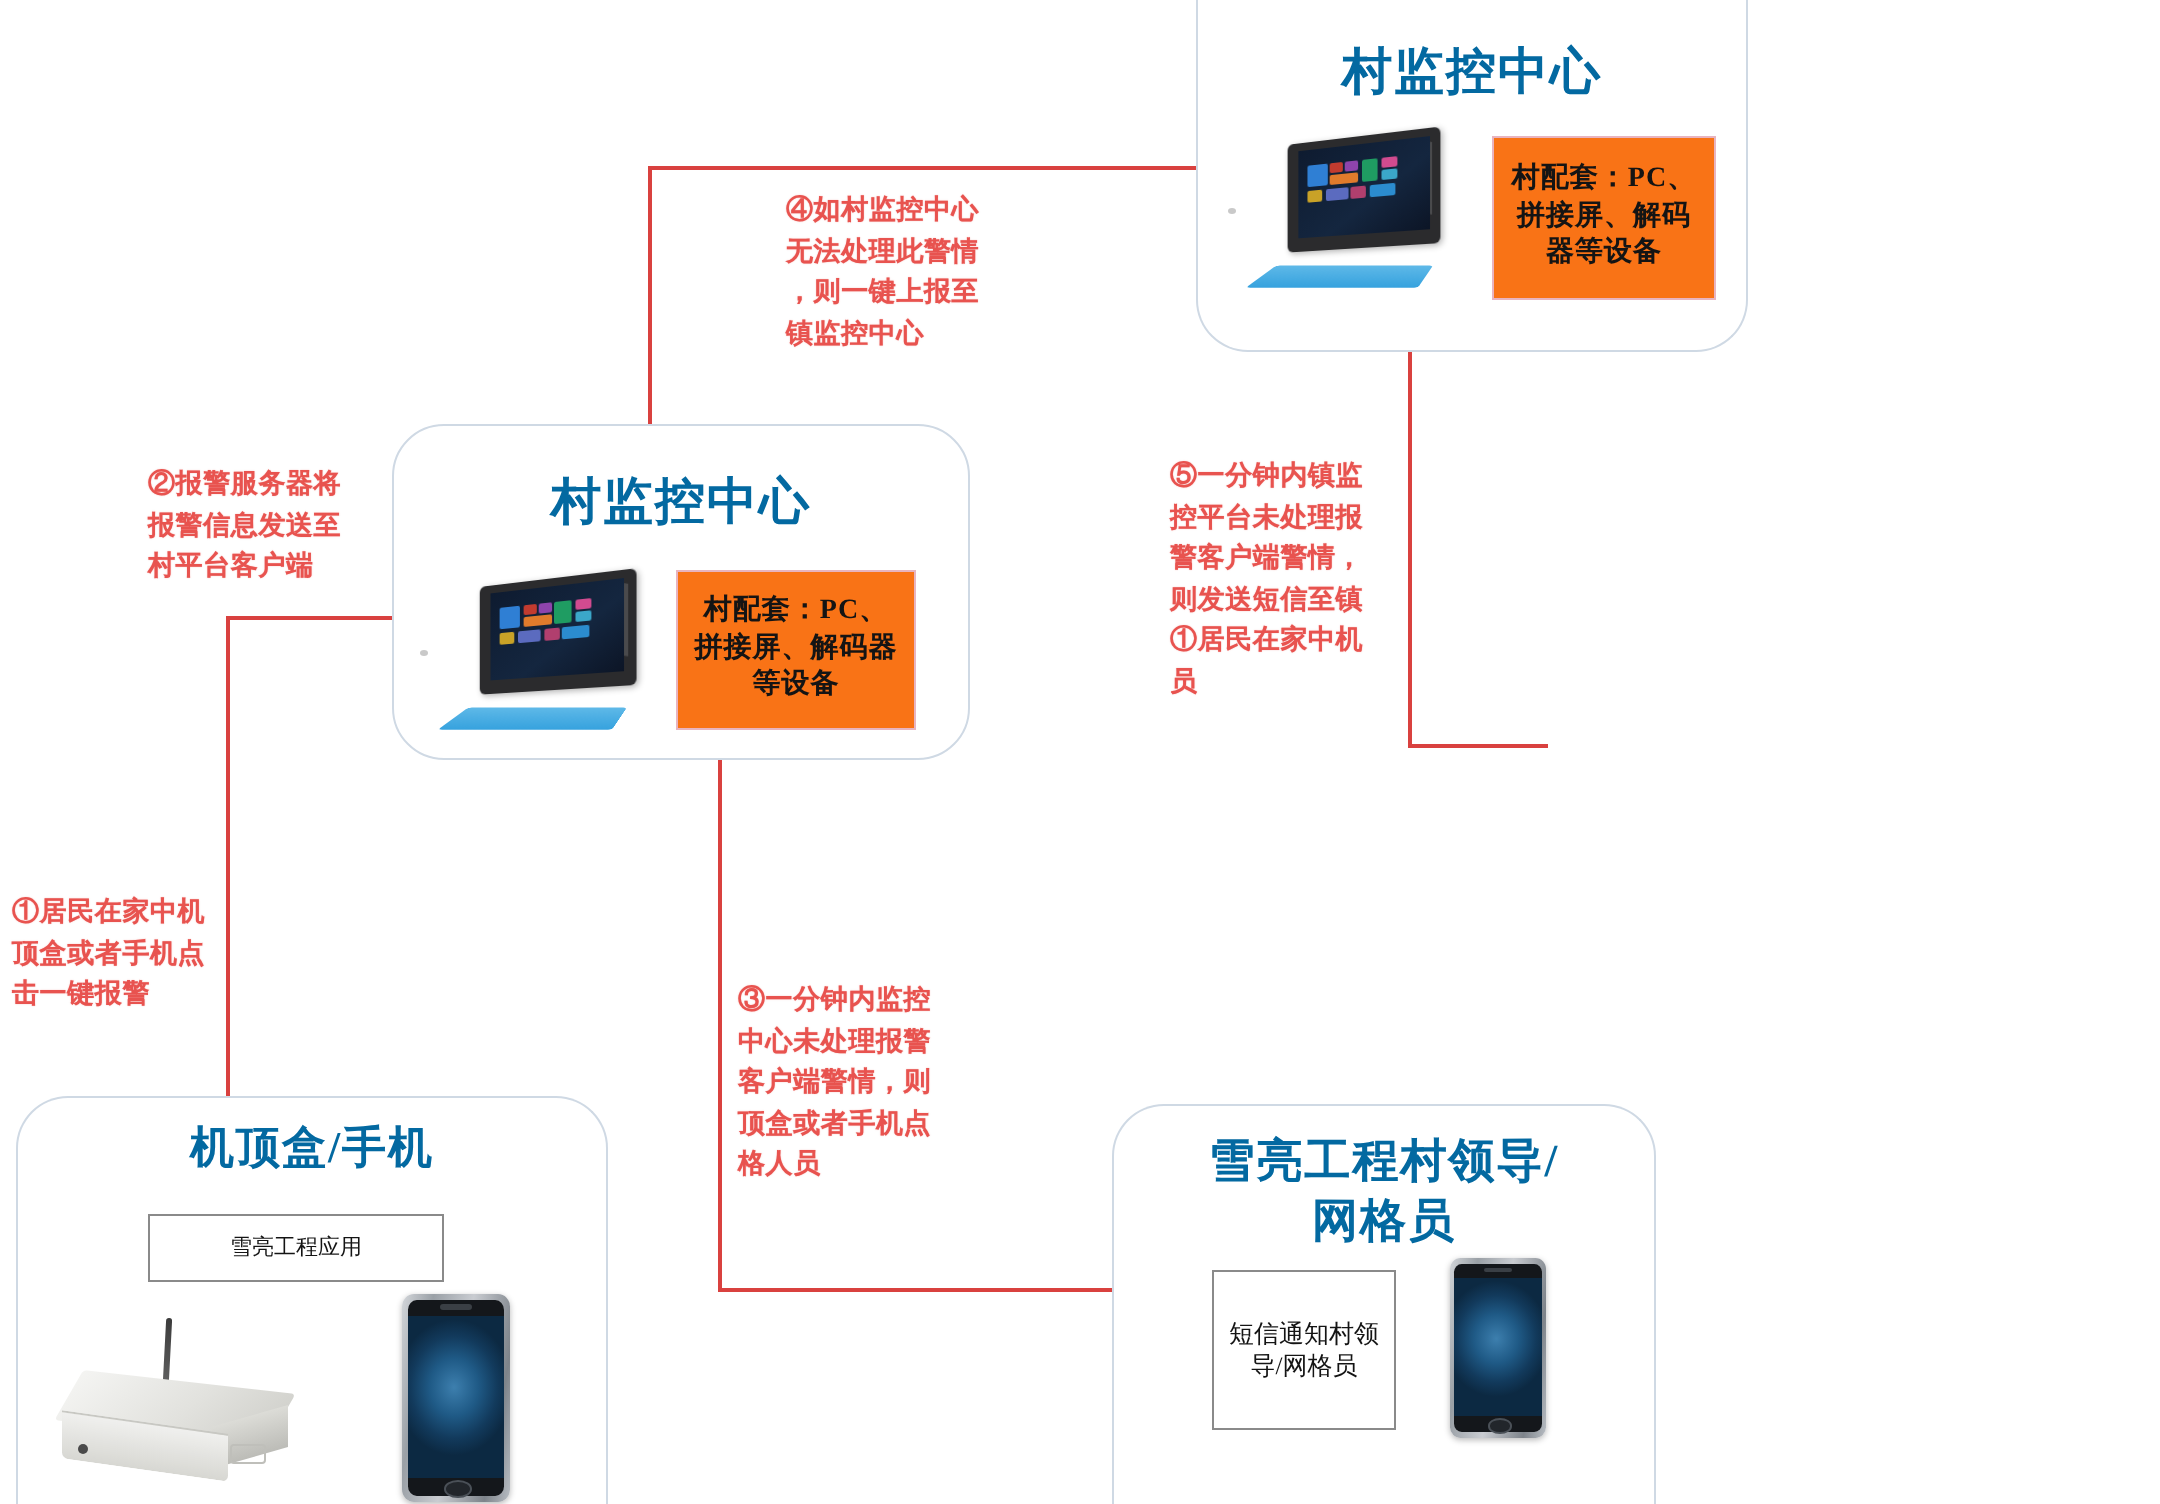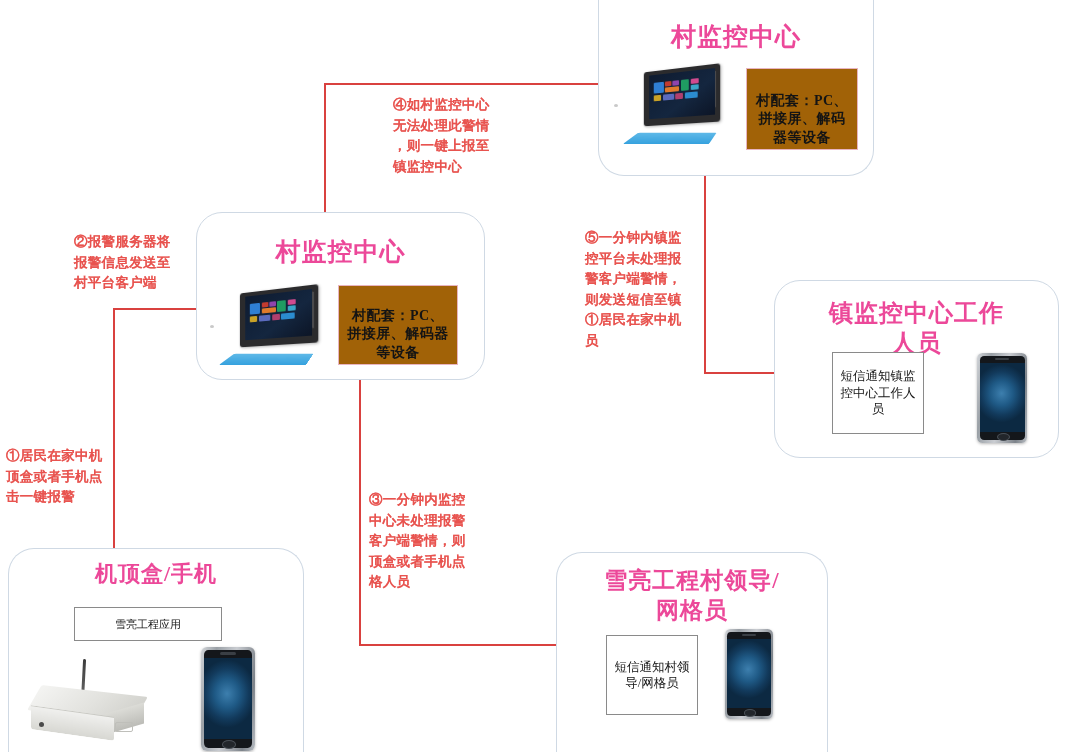--- a/index.html
+++ b/index.html
@@ -30,43 +30,42 @@
     background: #ffffff;
     box-shadow: 0 0 0 0 rgba(0,0,0,0);
   }
   .node-title {
     position: absolute;
     left: 0;
     width: 100%;
     text-align: center;
     font-family: "Liberation Serif", "DejaVu Serif", serif;
     font-weight: 700;
-    color: #ec4899;
+    color: #0369a1;
     letter-spacing: 1px;
     line-height: 1.18;
   }
 
   
   .capbox {
     position: absolute;
     box-sizing: border-box;
     display: flex;
     align-items: center;
     justify-content: center;
     text-align: center;
     line-height: 1.32;
     color: #141414;
     font-family: "Liberation Serif", "DejaVu Serif", serif;
   }
   .capbox.pink {
     border: 1.5px solid #e8b4c0;
-    background: #a16207;
+    background: #f97316;
     font-weight: 700;
     letter-spacing: .5px;
-    align-items: flex-end;
   }
   .capbox.gray {
     border: 1.2px solid #8a8a8a;
     background: #ffffff;
     font-weight: 400;
   }
   .capbox .capinner { padding: 2px 6px; }
 
   
   .wire {
@@ -318,36 +317,20 @@
         </div>
       </div>
       <div class="cover"></div>
     </div>
 
     <div class="capbox pink" style="left:141px; top:72px; width:120px; height:80px; font-size:14px;">
       <div class="capinner">村配套：PC、拼接屏、解码器等设备</div>
     </div>
   </div>
 
-  <div class="node" style="left:774px; top:280px; width:285px; height:178px;">
-    <div class="node-title" style="top:18px; font-size:24px;">镇监控中心工作</div>
-    <div class="node-title" style="top:48px; font-size:24px;">人员</div>
-
-    <div class="capbox gray" style="left:57px; top:71px; width:92px; height:82px; font-size:12.5px;">
-      <div class="capinner">短信通知镇监控中心工作人员</div>
-    </div>
-
-    <div class="phone" style="left:202px; top:72px; width:50px; height:90px;">
-      <div class="frame"></div>
-      <div class="bezel"></div>
-      <div class="speaker"></div>
-      <div class="screen"></div>
-      <div class="home"></div>
-    </div>
-  </div>
 
   <div class="node" style="left:8px; top:548px; width:296px; height:204px; border-bottom:none; border-radius:26px 26px 0 0;">
     <div class="node-title" style="top:12px; font-size:22px;">机顶盒/手机</div>
 
     <div class="capbox gray" style="left:65px; top:58px; width:148px; height:34px; font-size:11px;">
       <div class="capinner">雪亮工程应用</div>
     </div>
 
     <div class="stb" style="left:14px; top:106px; width:134px; height:96px;">
       <div class="antenna"></div>

